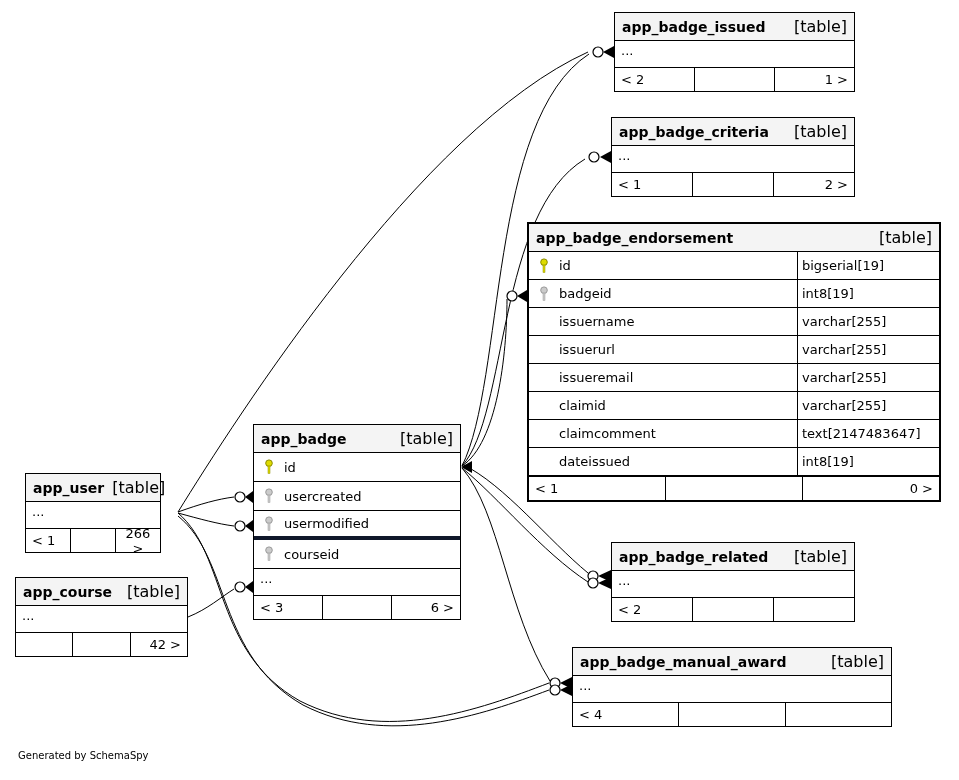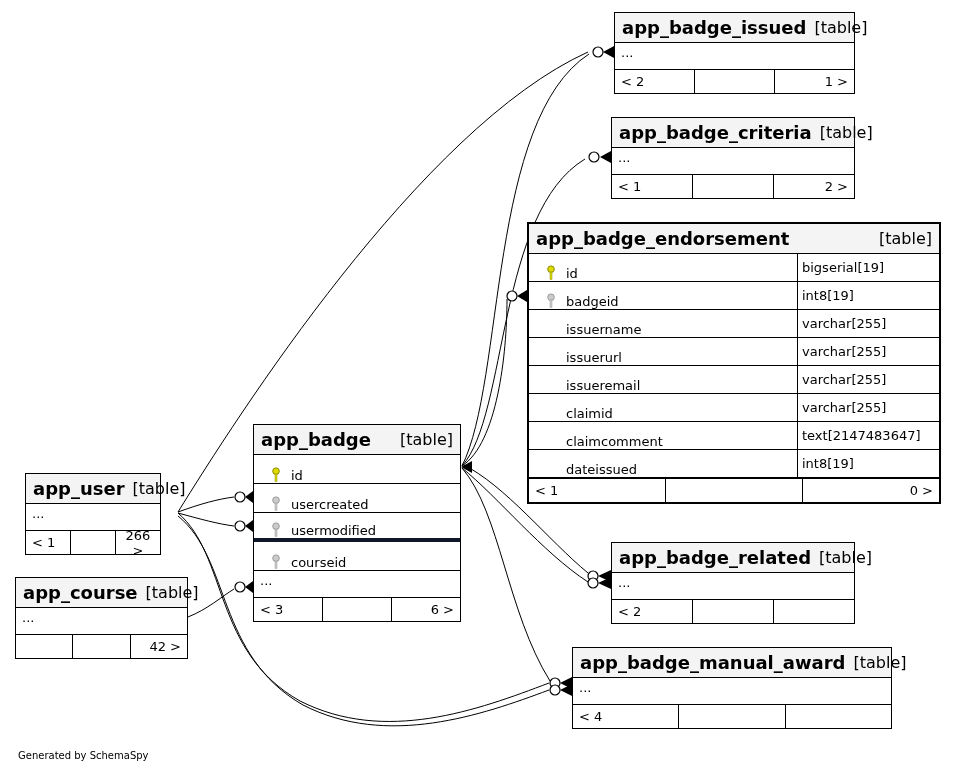--- a/index.html
+++ b/index.html
@@ -3,25 +3,25 @@
 <meta charset="utf-8">
 <style>
   html,body{margin:0;padding:0;background:#ffffff;}
   #canvas{position:relative;width:959px;height:780px;background:#ffffff;
           font-family:"DejaVu Sans","Liberation Sans",sans-serif;color:#000;overflow:hidden;}
   #edges{position:absolute;left:0;top:0;width:959px;height:780px;}
   .tbl{position:absolute;background:#fff;border:1.4px solid #000;box-sizing:border-box;font-size:13px;}
   .tbl.em{border:2.5px solid #000;}
   .hdr{display:flex;justify-content:space-between;align-items:center;background:#f4f4f4;
        border-bottom:1px solid #000;padding:4px 7px;}
-  .hdr .tname{font-weight:bold;font-size:18px;}
+  .hdr .tname{font-weight:bold;font-size:14px;}
   .hdr .ttag{font-size:16px;margin-left:8px;}
   .row{display:flex;align-items:center;border-bottom:1px solid #000;height:28px;box-sizing:border-box;}
   .row:last-of-type{border-bottom:none;}
-  .cname{display:flex;align-items:flex-end;flex:1;padding-left:17px;height:100%;}
+  .cname{display:flex;align-items:center;flex:1;padding-left:10px;height:100%;}
   .keyspot{width:20px;display:flex;align-items:center;}
   .ctype{width:142px;border-left:1px solid #000;padding:4px 4px;height:100%;box-sizing:border-box;
          display:flex;align-items:center;}
   .dots{padding:2px 6px;height:22px;display:flex;align-items:flex-start;border-bottom:1px solid #000;}
   .ftr{display:flex;height:23px;}
   .fc{flex:1;border-left:1px solid #000;padding:2px 6px;box-sizing:border-box;display:flex;align-items:center;}
   .fc:first-child{border-left:none;}
   .fc.right{justify-content:flex-end;}
   .note{position:absolute;left:18px;top:750px;font-size:10px;}
   svg .edge{fill:none;stroke:#000;stroke-width:1;}

